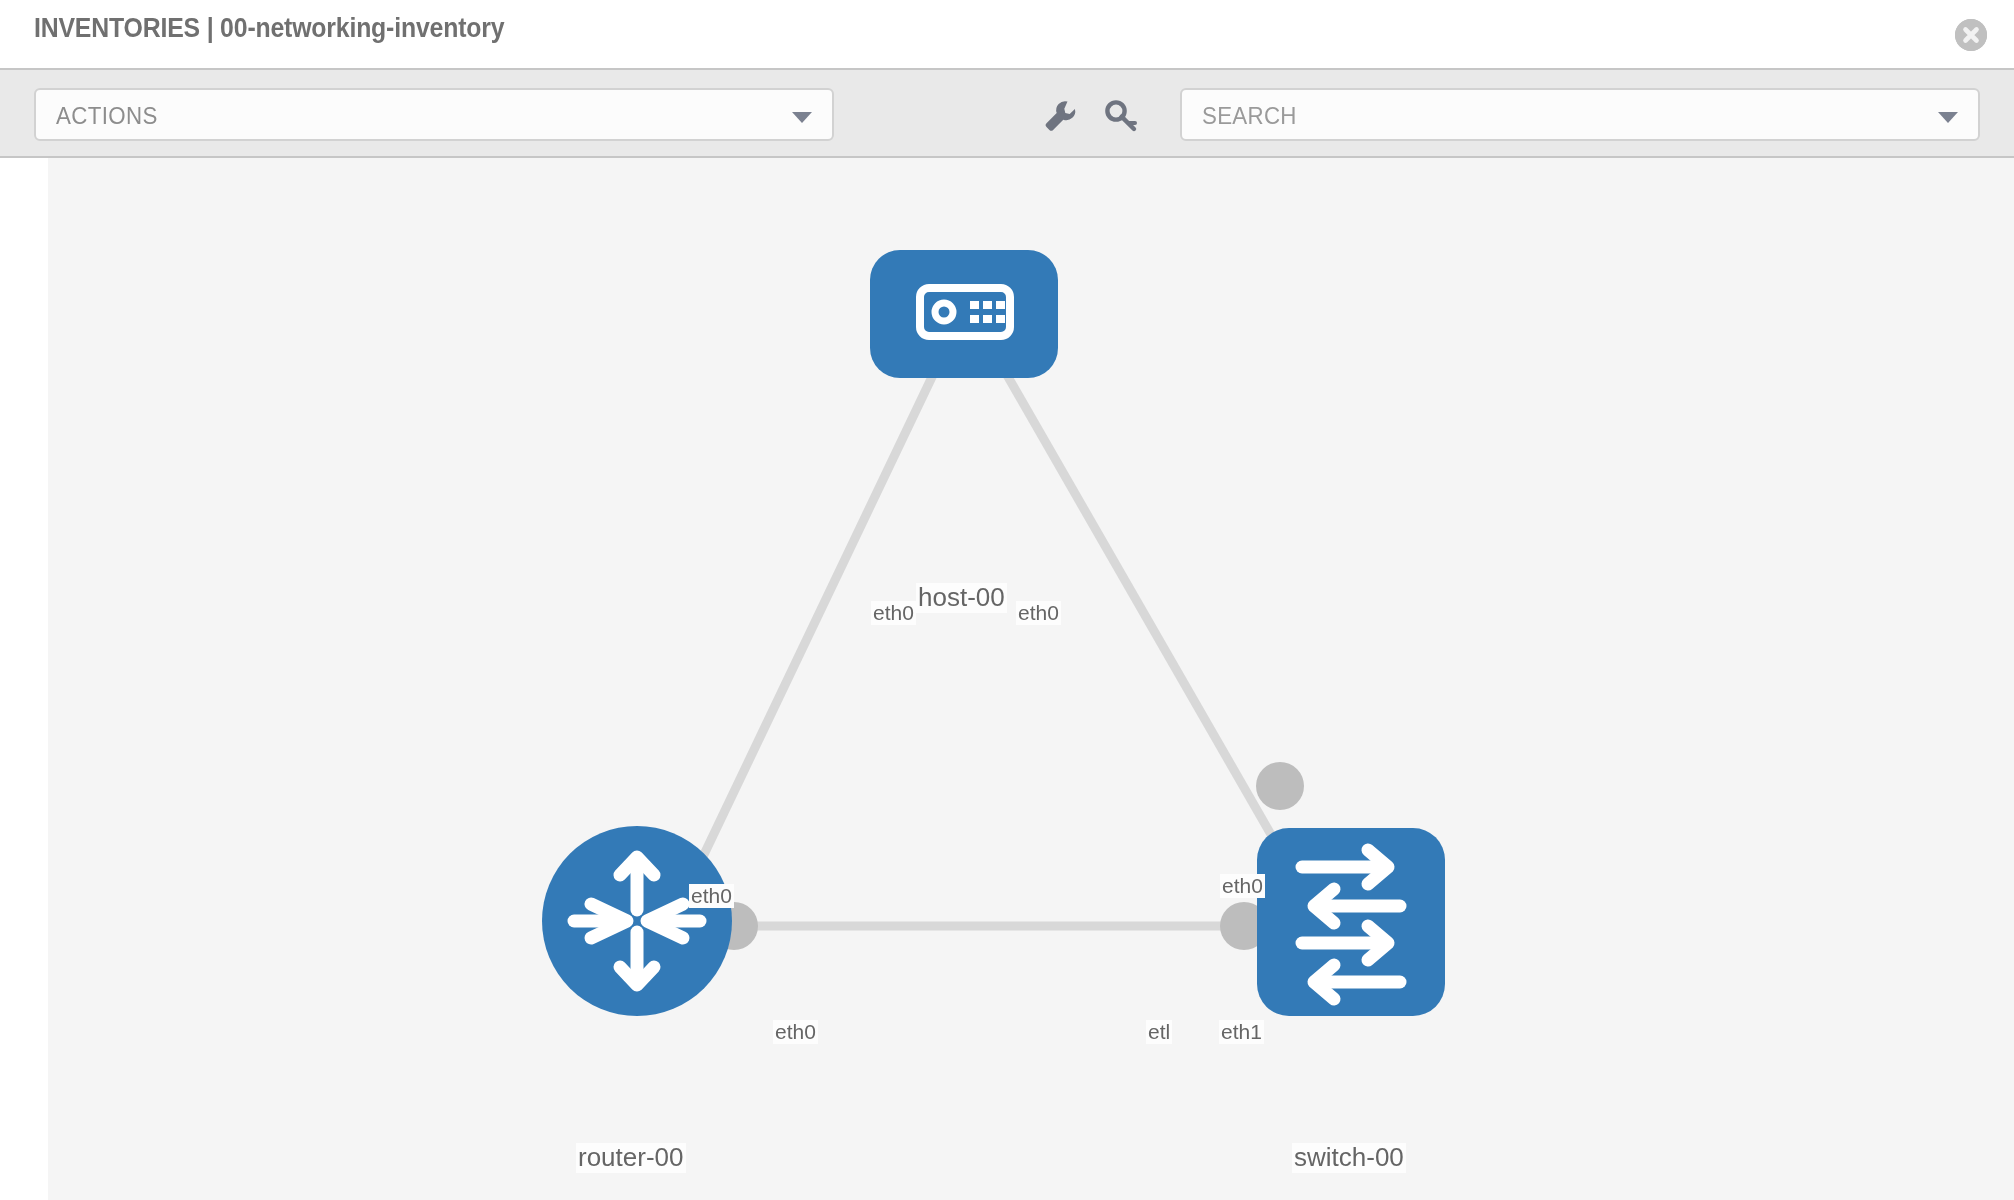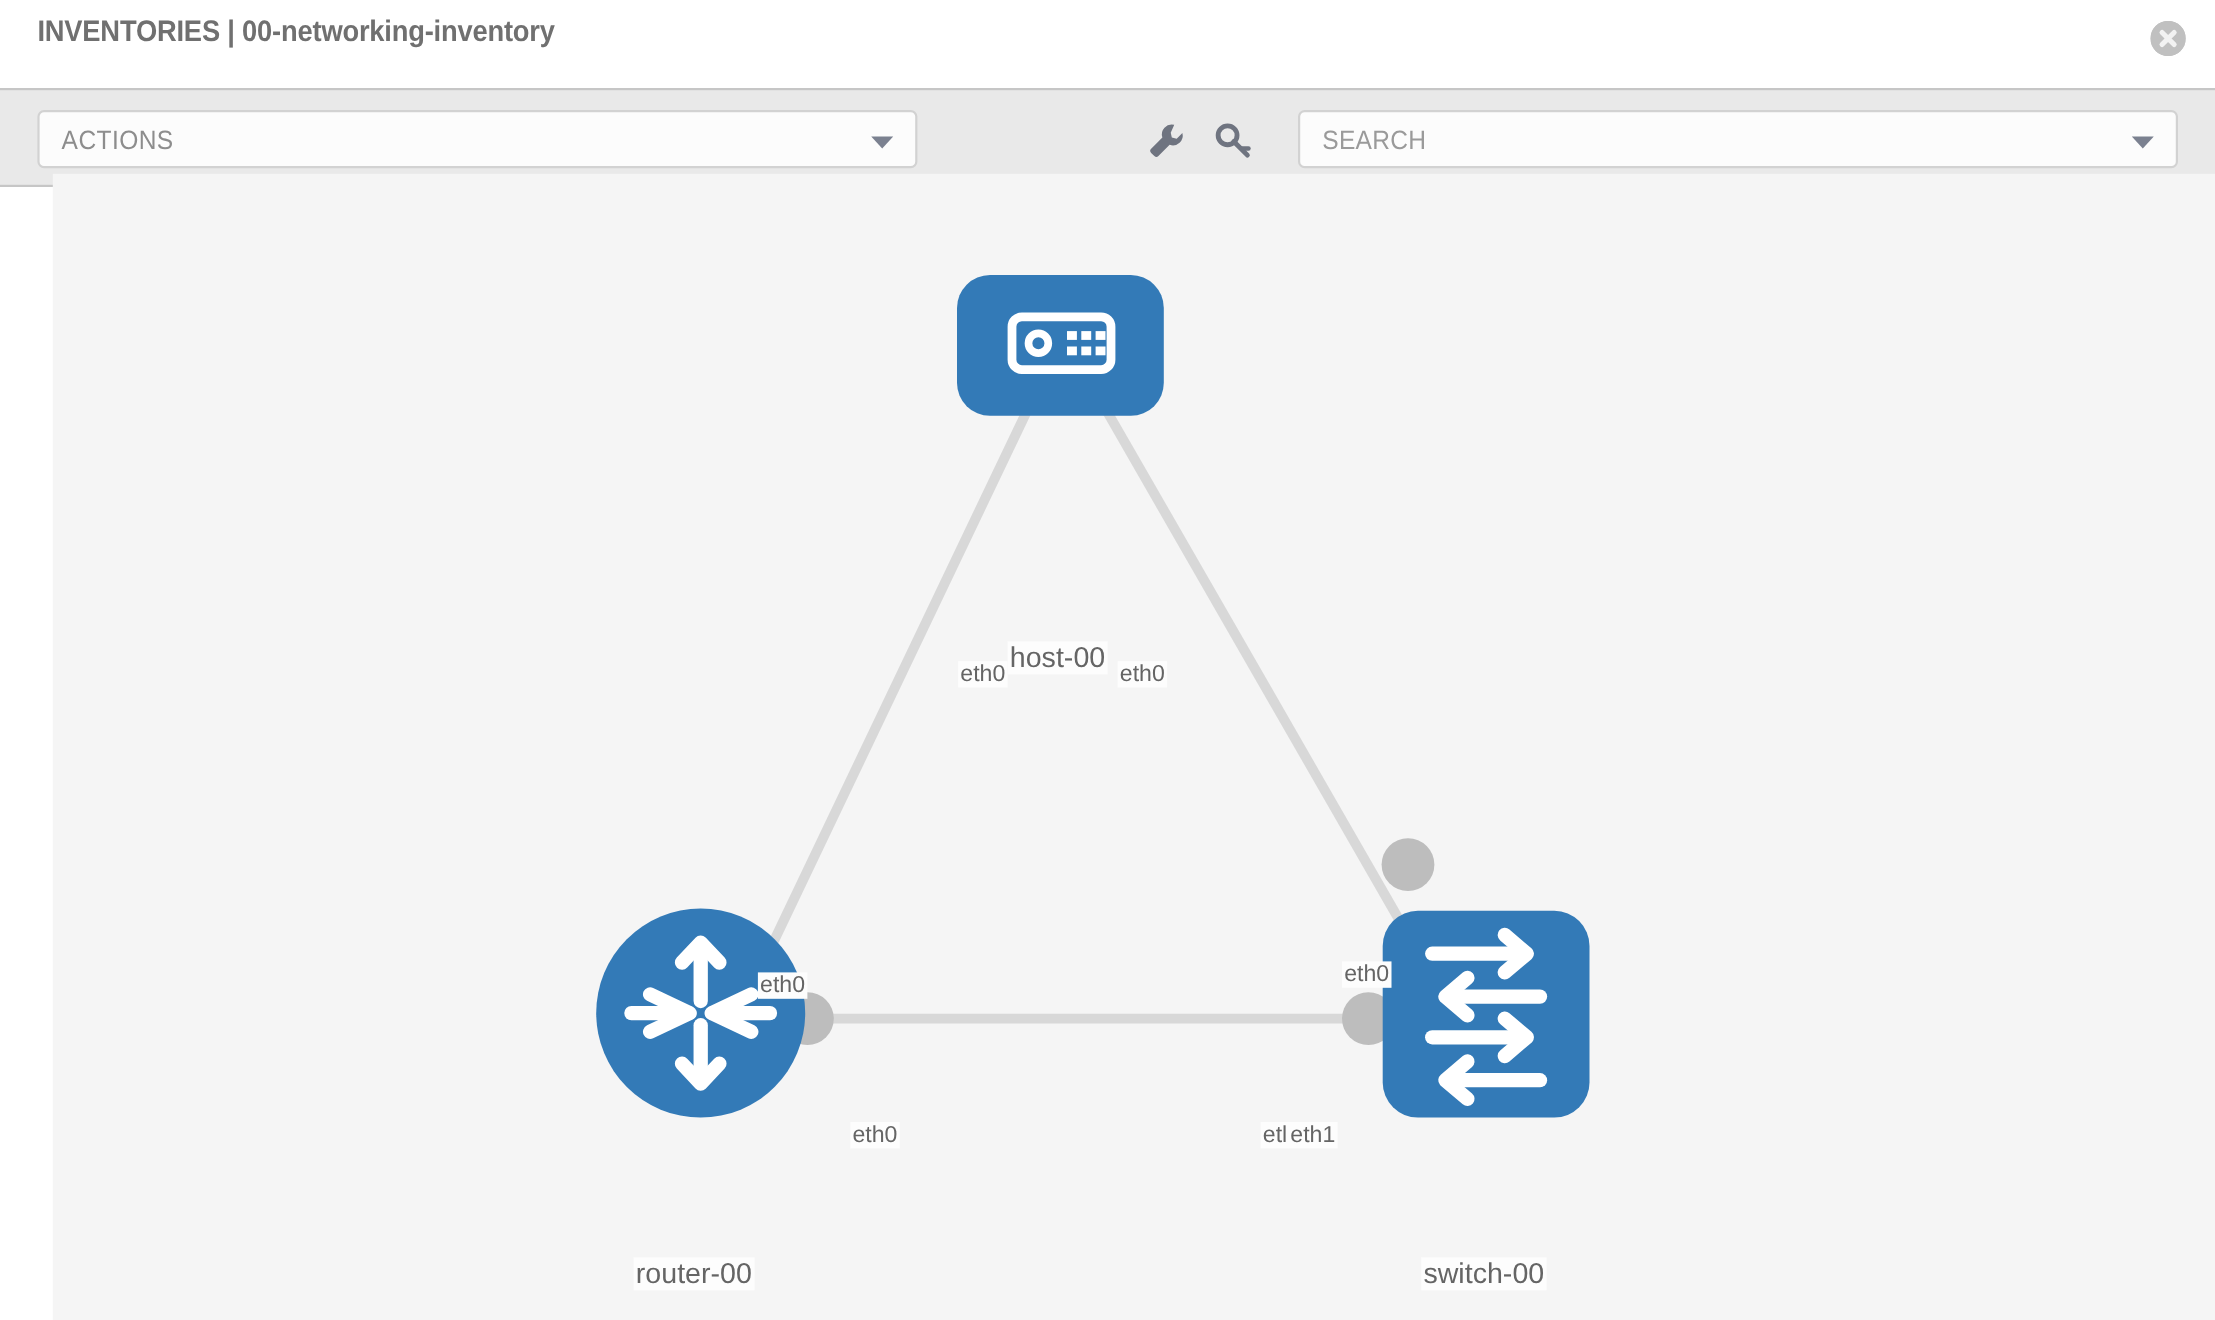--- a/index.html
+++ b/index.html
@@ -48,21 +48,20 @@
   .close-btn svg { display: block; }
 
   
   .toolbar {
     position: absolute;
     left: 0; top: 68px;
     width: 2014px; height: 90px;
     background: #e9e9e9;
     border-top: 2px solid #c6c6c6;
     border-bottom: 2px solid #c6c6c6;
-    margin-top: 12px;
   }
   .actions-select {
     position: absolute;
     left: 34px; top: 18px;
     width: 800px; height: 53px;
     background: #fcfcfc;
     border: 2px solid #d2d2d2;
     border-radius: 6px;
     cursor: pointer;
   }
@@ -248,21 +247,21 @@
     <div class="node-label small" style="left:968px; top:443px;">eth0</div>
 
     <div class="node-label small" style="left:641px; top:726px;">eth0</div>
 
     <div class="node-label small" style="left:1172px; top:716px;">eth0</div>
 
     <div class="node-label small" style="left:725px; top:862px;">eth0</div>
 
     <div class="node-label small" style="left:1098px; top:862px;">etl</div>
 
-    <div class="node-label small" style="left:1123px; top:862px;text-align:right;">eth1</div>
+    <div class="node-label small" style="left:1171px; top:862px;text-align:right;">eth1</div>
 
     <div class="node-label big" style="left:528px; top:985px;">router-00</div>
 
     <div class="node-label big" style="left:1244px; top:985px;text-align:center;">switch-00</div>
 
   </div>
 
 </div>
 
 </body></html>

